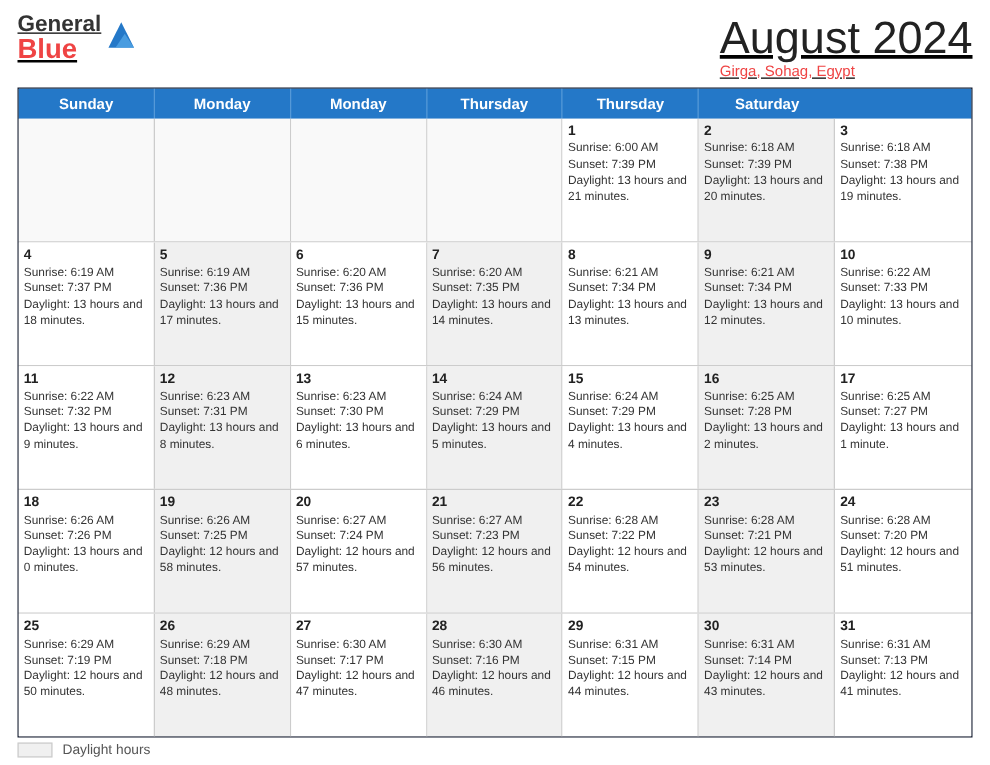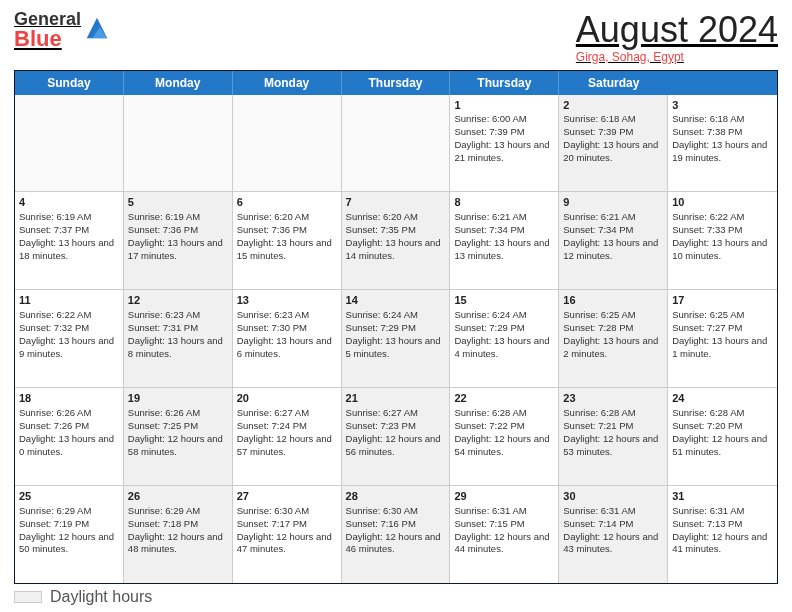--- a/index.html
+++ b/index.html
@@ -99,21 +99,21 @@
       font-size: 11px;
       font-weight: bold;
       color: #222;
       display: block;
       margin-bottom: 1px;
     }
     .footer {
       display: flex;
       align-items: center;
       margin-top: 4px;
-      font-size: 16px;
+      font-size: 11px;
       color: #555;
       gap: 8px;
     }
     .footer-swatch {
       width: 28px;
       height: 12px;
       background: #f0f0f0;
       border: 1px solid #ccc;
       display: inline-block;
     }

